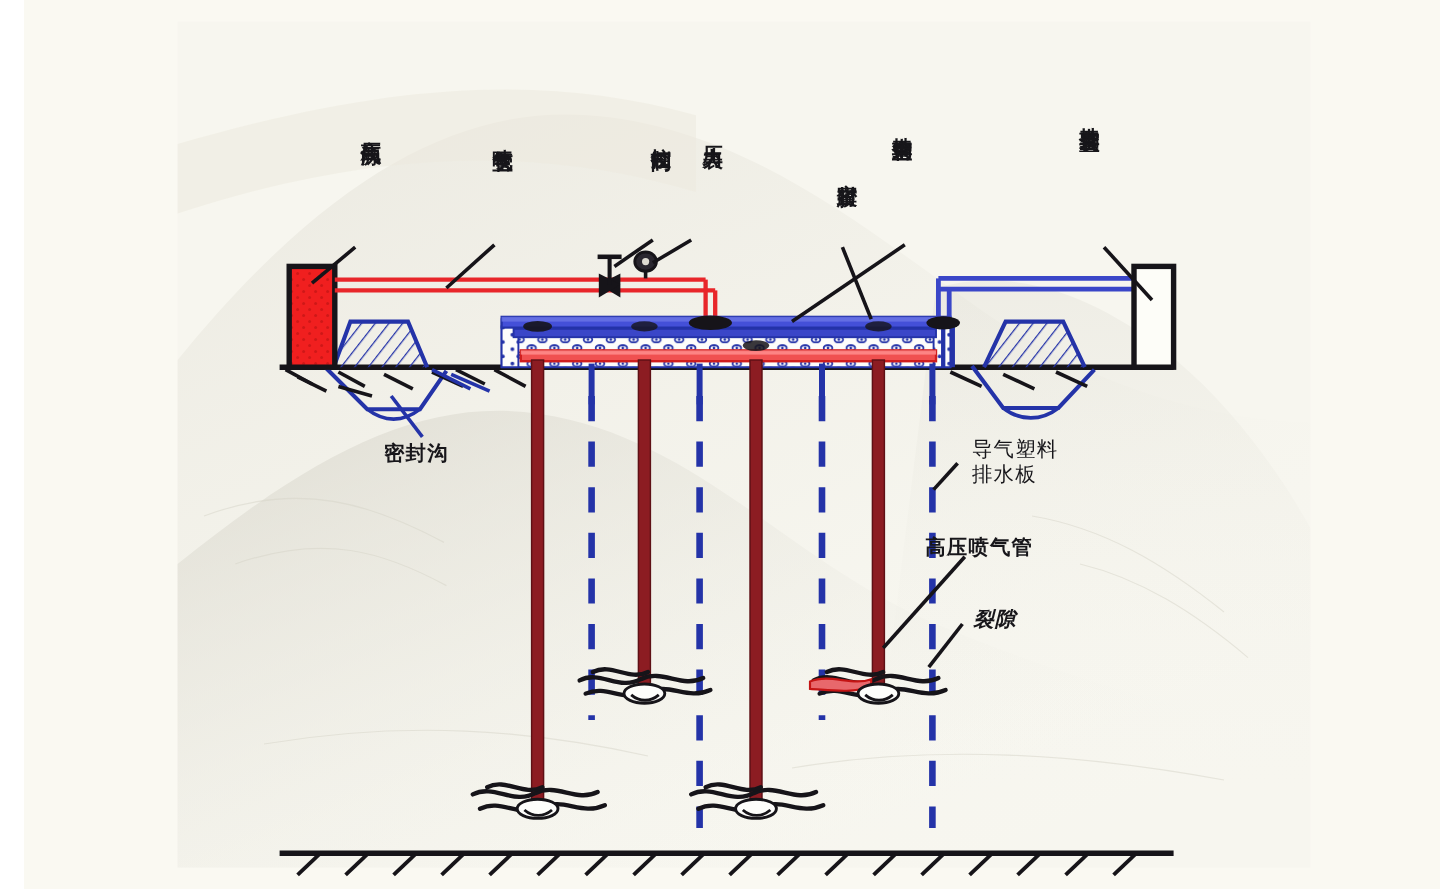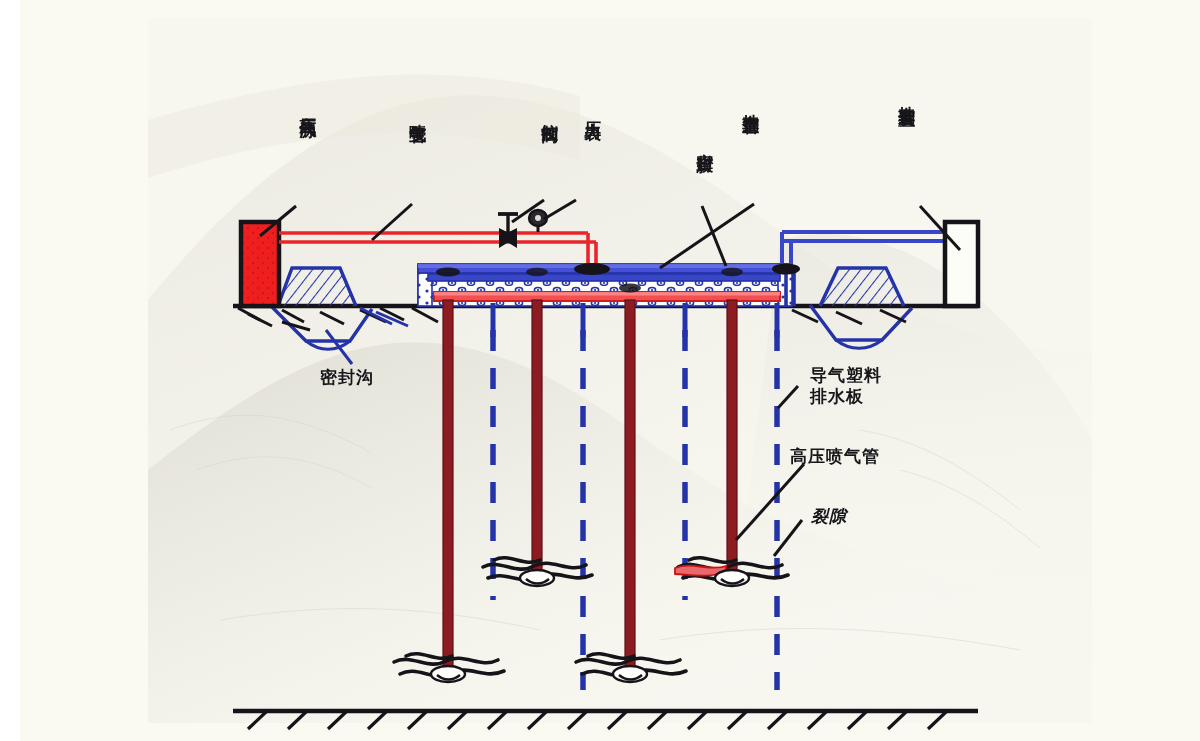--- a/index.html
+++ b/index.html
@@ -40,21 +40,21 @@
     font-family: "DejaVu Sans", "Liberation Sans", sans-serif;
     font-weight: 700;
     font-size: 17px;
     letter-spacing: 1px;
     color: #17161a;
     white-space: nowrap;
   }
   .hlabel2 {
     position: absolute;
     font-family: "DejaVu Sans", "Liberation Sans", sans-serif;
-    font-weight: 700;
+    font-weight: 400;
     font-size: 17px;
     line-height: 1.25;
     letter-spacing: 1px;
     color: #17161a;
     white-space: nowrap;
     text-align: left;
   }
 </style>
 </head>
 <body>
@@ -366,17 +366,17 @@
 
 <div class="vlabel" style="left:878px; top:92px;">抽真空装置</div>
 
 <div class="hlabel" style="left:300px; top:366px;">密封沟</div>
 
 <div class="hlabel2" style="left:790px; top:365px;">
   <div>导气塑料</div>
   <div>排水板</div>
 </div>
 
-<div class="hlabel" style="left:770px; top:445px;">高压喷气管</div>
+<div class="hlabel" style="left:751px; top:445px;">高压喷气管</div>
 
 <div class="hlabel" style="left:791px; top:505px;font-style:italic;">裂隙</div>
 
 </div>
 
 </body></html>

